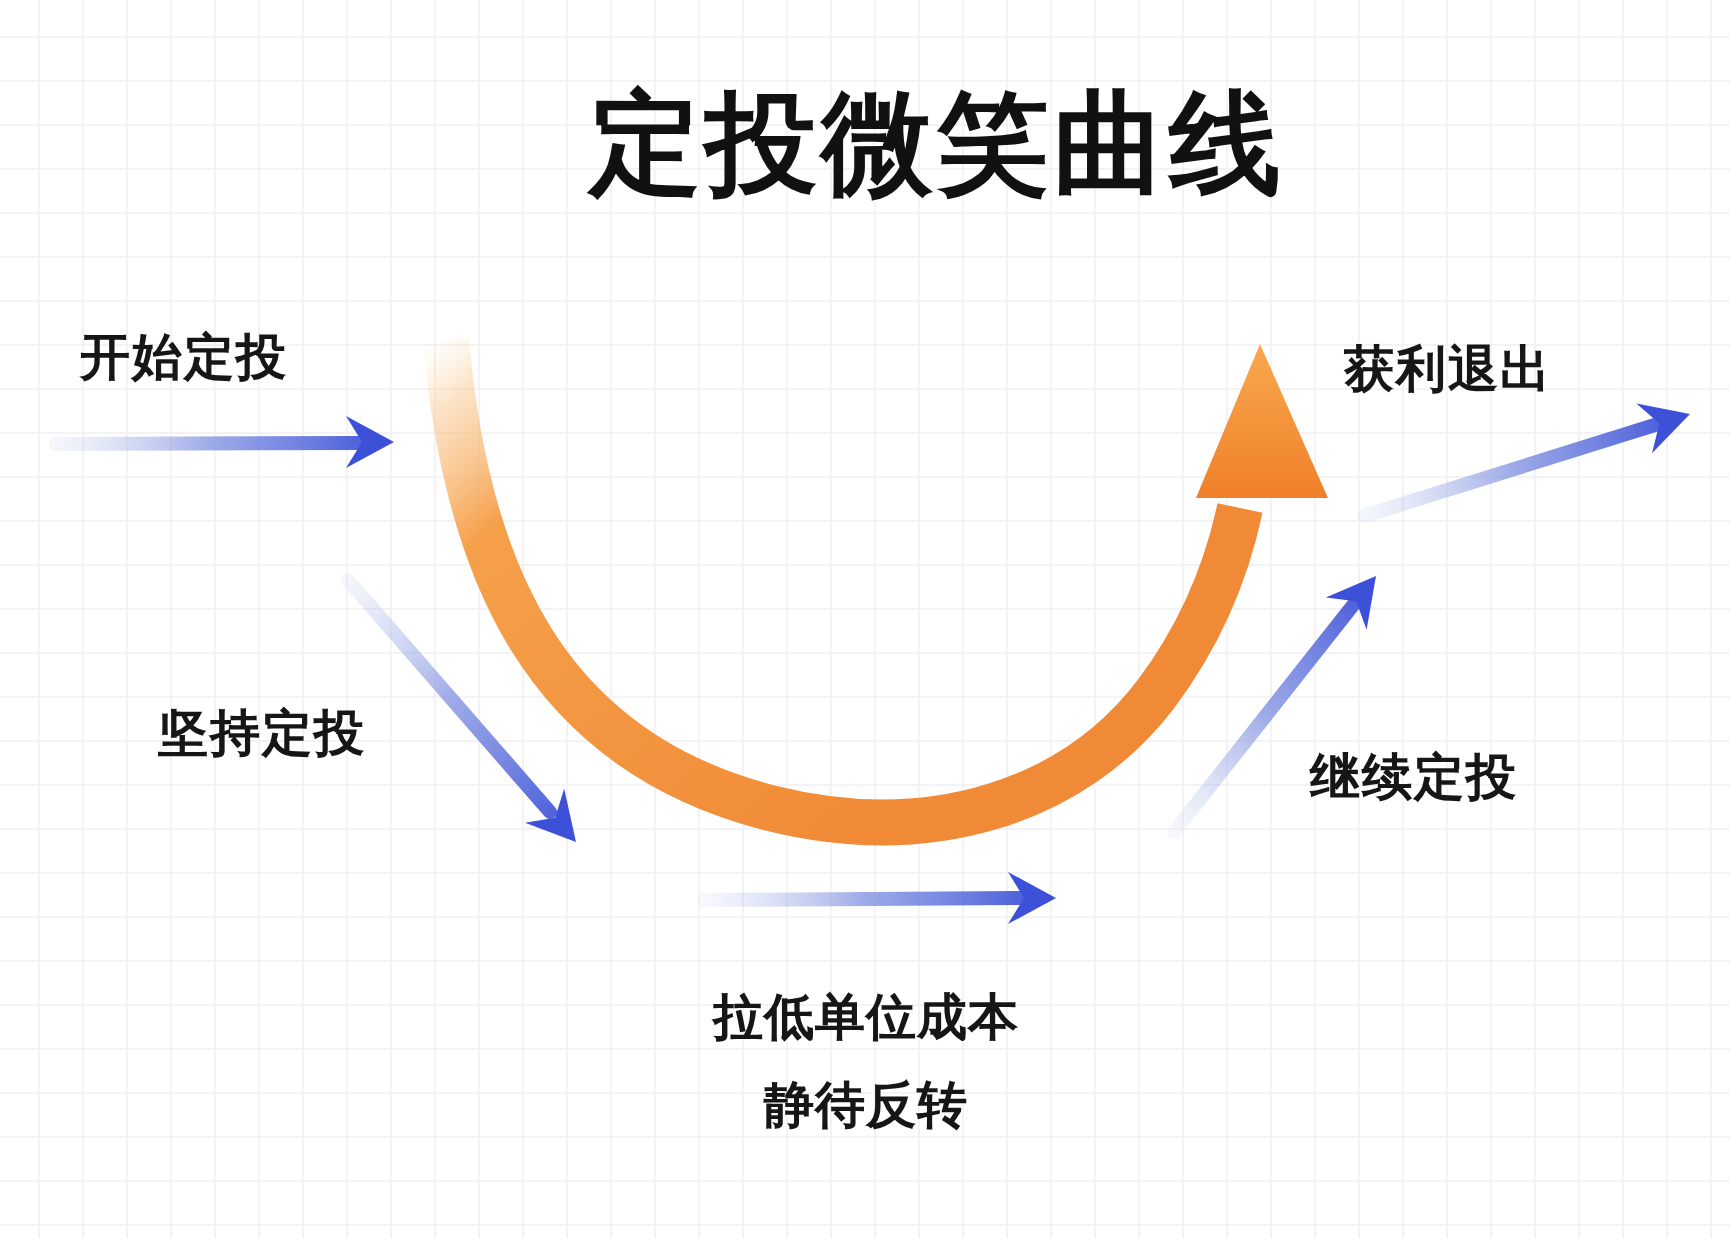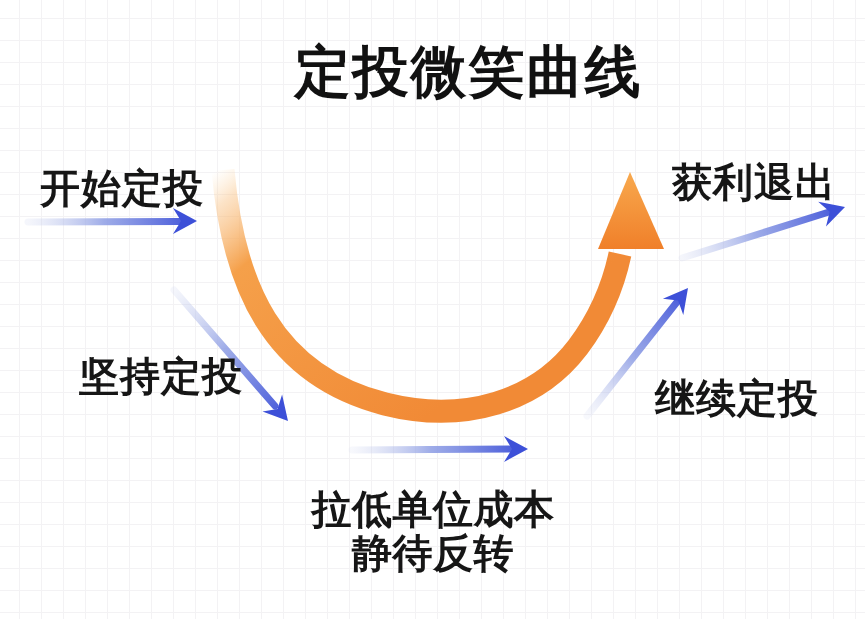--- a/index.html
+++ b/index.html
@@ -38,21 +38,21 @@
   }
   .svg-layer {
     position: absolute;
     top: 0;
     left: 0;
     width: 865px;
     height: 619px;
   }
   .label {
     position: absolute;
-    font-size: 40px;
+    font-size: 25px;
     font-weight: 700;
     letter-spacing: 1px;
     color: #161616;
     white-space: nowrap;
     line-height: 1.2;
   }
   .label.two-line {
     text-align: center;
     white-space: normal;
     width: 300px;
@@ -143,15 +143,15 @@
 
   <div class="label two-line" style="left:283px; top:487px;">
     <div>拉低单位成本</div>
     <div>静待反转</div>
   </div>
 
   <div class="label" style="left:79px; top:352px;">坚持定投</div>
 
   <div class="label" style="left:655px; top:374px;">继续定投</div>
 
-  <div class="label" style="left:672px; top:158px;">获利退出</div>
+  <div class="label" style="left:672px; top:170px;">获利退出</div>
 
 </div>
 
 </body></html>

